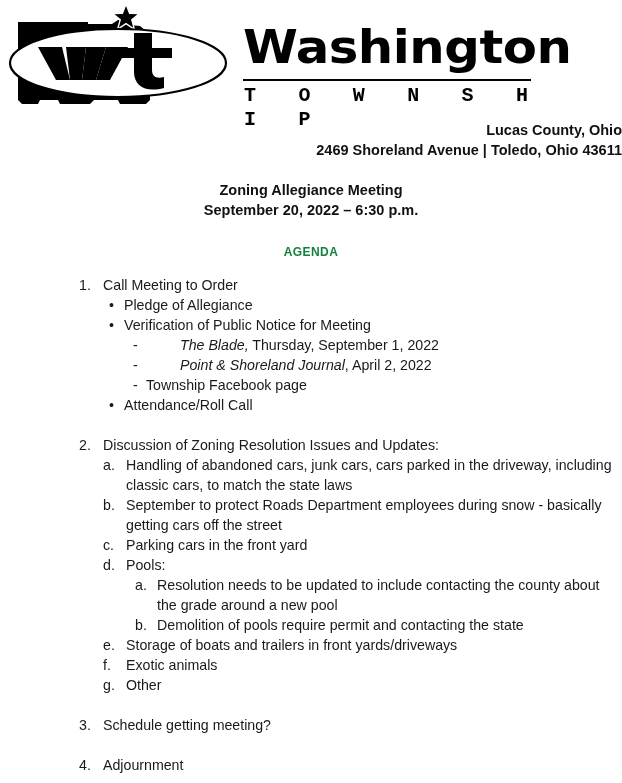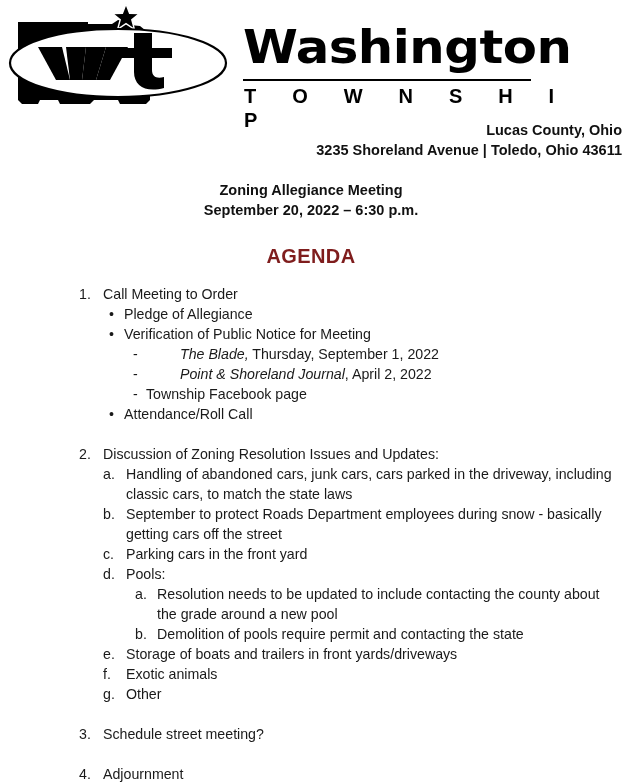--- a/index.html
+++ b/index.html
@@ -14,21 +14,20 @@
     font-family: "Liberation Sans", sans-serif;
     color: #1a1a1a;
     overflow: hidden;
   }
 
   
   .logo-block {
     position: relative;
     width: 544px;
     height: 118px;
-    padding-left: 37px;
   }
   .logo-svg {
     position: absolute;
     left: 0;
     top: 0;
   }
   .wordmark {
     position: absolute;
     left: 243px;
     top: 22px;
@@ -46,46 +45,46 @@
     left: 243px;
     top: 79px;
     width: 288px;
     height: 2px;
     background: #000;
   }
   .township {
     position: absolute;
     left: 244px;
     top: 84px;
-    font-family: Liberation Sans, sans-serif;
+    font-family: Liberation Mono, monospace;
     font-weight: bold;
     font-size: 20px;
     line-height: 24px;
     letter-spacing: 15.2px;
     color: #000;
   }
 
   
   .header-text {
     text-align: center;
     font-size: 14.5px;
     font-weight: bold;
     line-height: 20px;
     color: #111;
   }
   .header-text .addr-group { margin-top: 2px; text-align: right; }
   .header-text .meeting-group { margin-top: 20px; }
 
   .agenda-title {
     text-align: center;
-    font-size: 20px;
+    font-size: 12px;
     font-weight: bold;
     margin-top: 25px;
     letter-spacing: 0.4px;
-    color: #7f1d1d;
+    color: #15803d;
   }
 
   
   .agenda-body {
     margin-top: 16px;
     font-size: 14.2px;
     line-height: 20px;
     color: #1a1a1a;
   }
 
@@ -156,21 +155,21 @@
   </svg>
 
   <div class="wordmark">Washington</div>
   <div class="wordmark-rule"></div>
   <div class="township">T O W N S H I P</div>
 </div>
 
 <div class="header-text">
   <div class="addr-group">
     <div>Lucas County, Ohio</div>
-    <div>3235 Shoreland Avenue | Toledo, Ohio 43611</div>
+    <div>2469 Shoreland Avenue | Toledo, Ohio 43611</div>
   </div>
   <div class="meeting-group">
     <div>Zoning Allegiance Meeting</div>
     <div>September 20, 2022 – 6:30 p.m.</div>
   </div>
 </div>
 
 <div class="agenda-title">AGENDA</div>
 
 <div class="agenda-body">
@@ -259,21 +258,21 @@
 
   <div class="row lvl2a">
     <span class="marker">g.</span>
     <span class="content">Other</span>
   </div>
 
   <div class="gap"></div>
 
   <div class="row lvl1">
     <span class="marker">3.</span>
-    <span class="content">Schedule street meeting?</span>
+    <span class="content">Schedule getting meeting?</span>
   </div>
 
   <div class="gap"></div>
 
   <div class="row lvl1">
     <span class="marker">4.</span>
     <span class="content">Adjournment</span>
   </div>
 
 </div>

